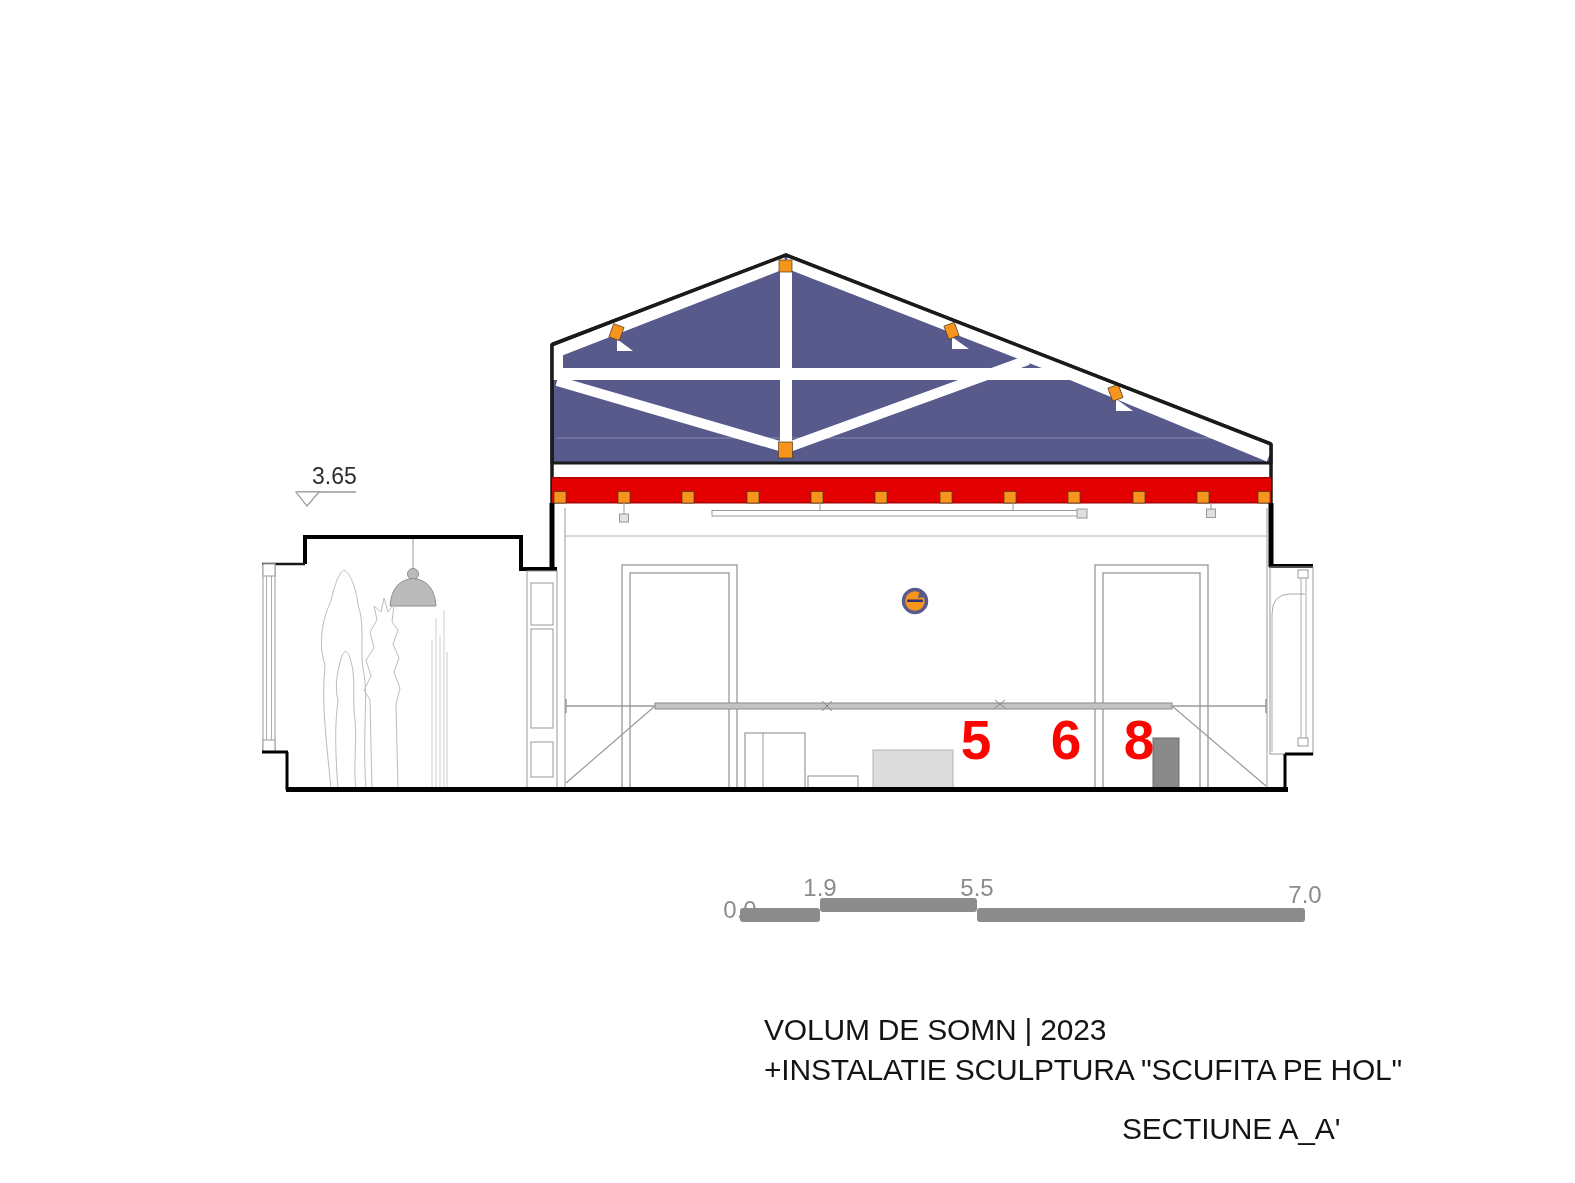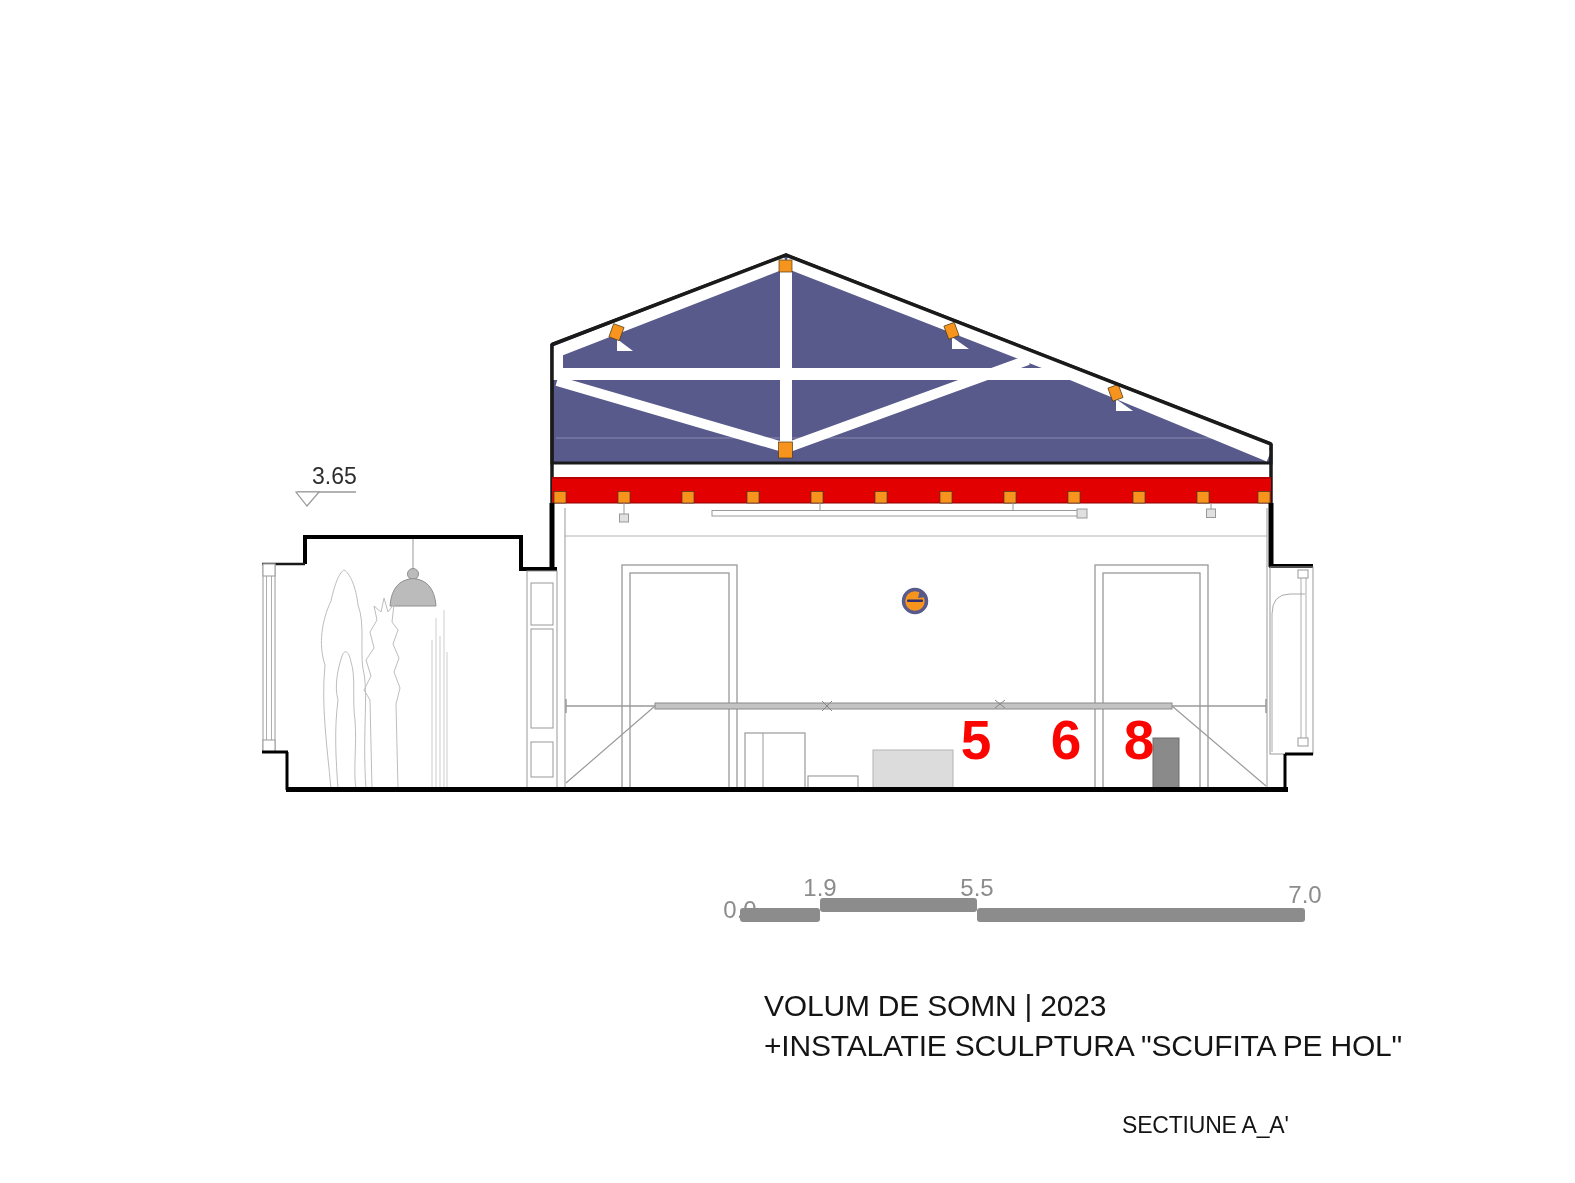--- a/index.html
+++ b/index.html
@@ -17,22 +17,22 @@
     width:1402px;height:1183px;
     background:#ffffff;
     overflow:hidden;
     font-family:"Liberation Sans", sans-serif;
   }
   .canvas svg{position:absolute;left:0;top:0;}
   .lbl{position:absolute;white-space:nowrap;}
   .level-text{font-size:23px;color:#2e2e2e;}
   .scale-num{font-size:24px;color:var(--c-gray);width:60px;text-align:center;transform:translateX(-30px);}
   .red-num{font-size:55px;font-weight:700;color:var(--c-red-text);width:60px;text-align:center;transform:translateX(-30px);line-height:1;}
-  .title-block{font-size:30px;color:var(--c-ink);line-height:40px;letter-spacing:-0.2px;}
-  .section-label{font-size:23px;color:var(--c-ink);letter-spacing:-0.2px;}
+  .title-block{font-size:30px;color:var(--c-ink);line-height:40px;letter-spacing:-0.2px;margin-top:24px;}
+  .section-label{font-size:30px;color:var(--c-ink);letter-spacing:-0.2px;}
 </style>
 </head>
 <body>
 
 <div class="canvas">
 
   <svg width="1575" height="1183" viewBox="0 0 1575 1183">
 
     <g>
       <polygon points="552,344.5 786,255 1271,444 1271,463 552,463" style="fill:var(--c-navy)" stroke="#1a1a1a" stroke-width="3"></polygon>

